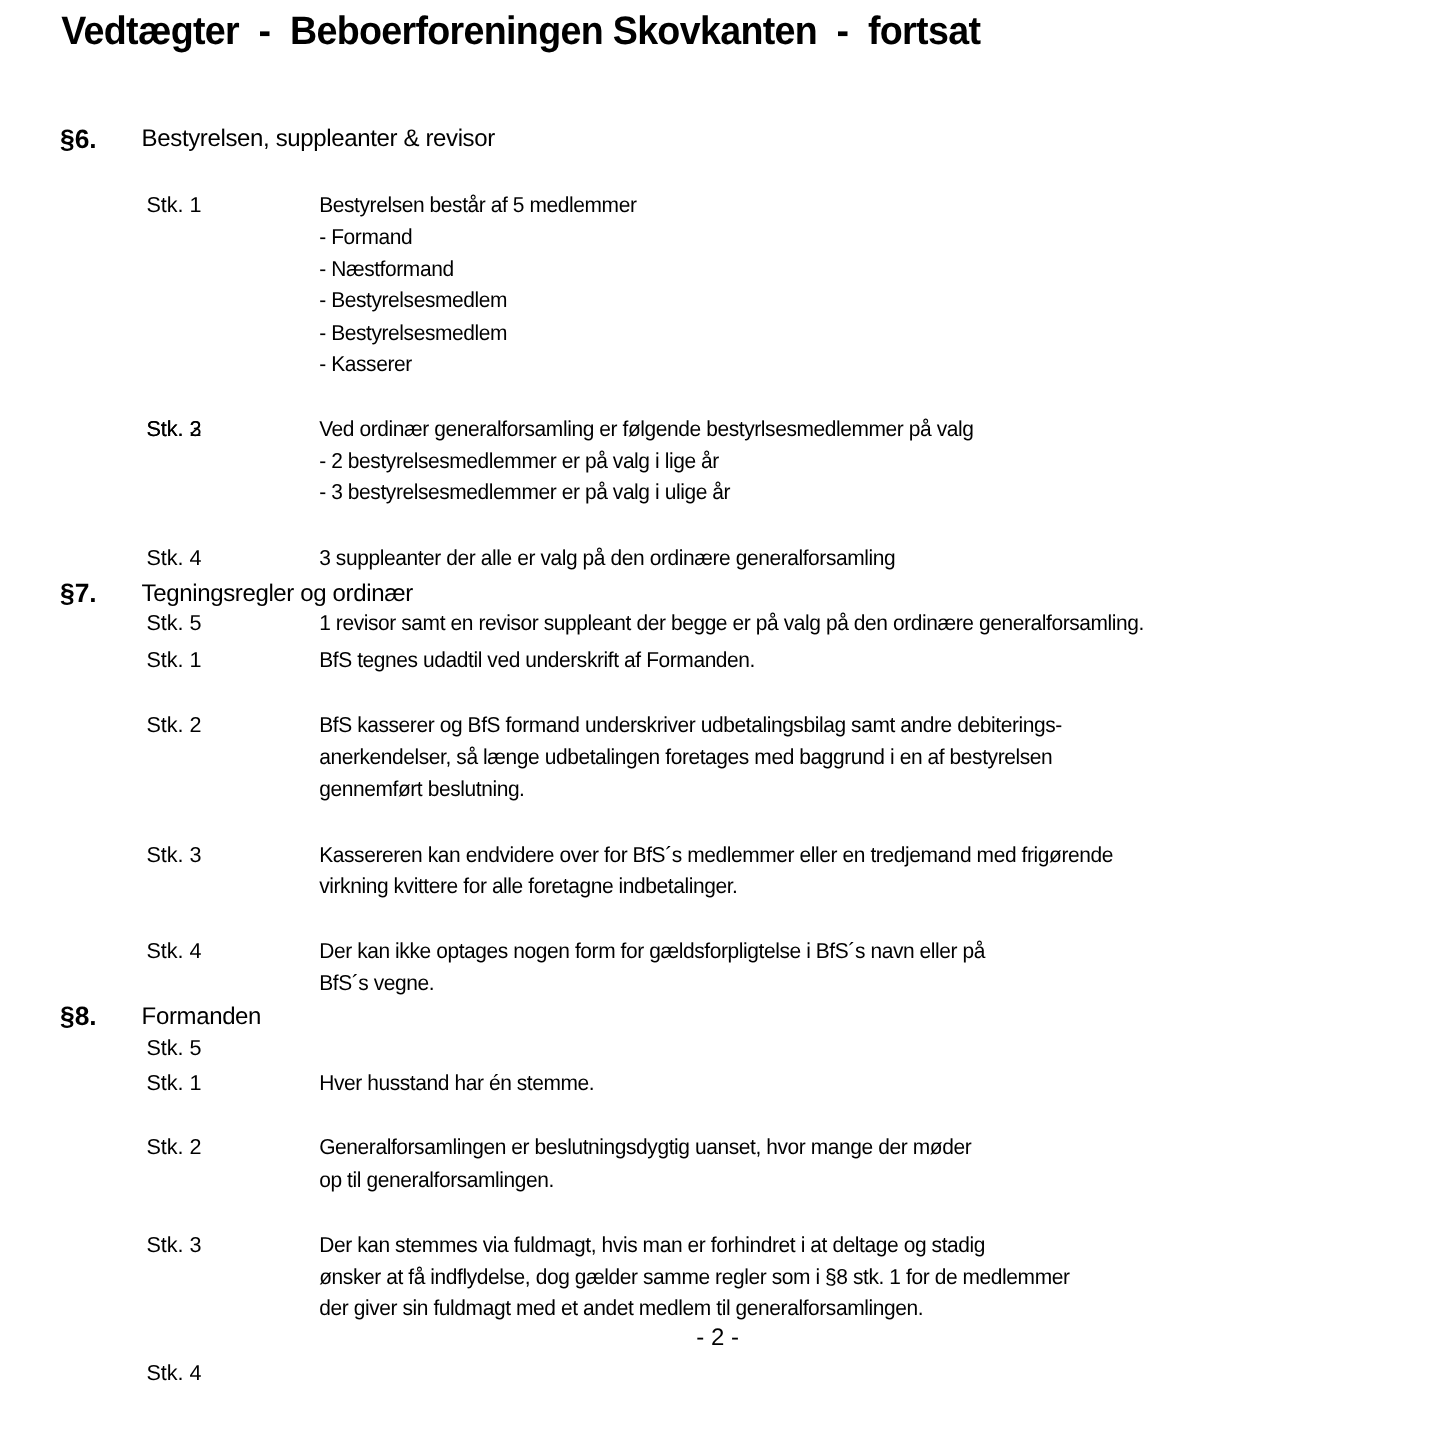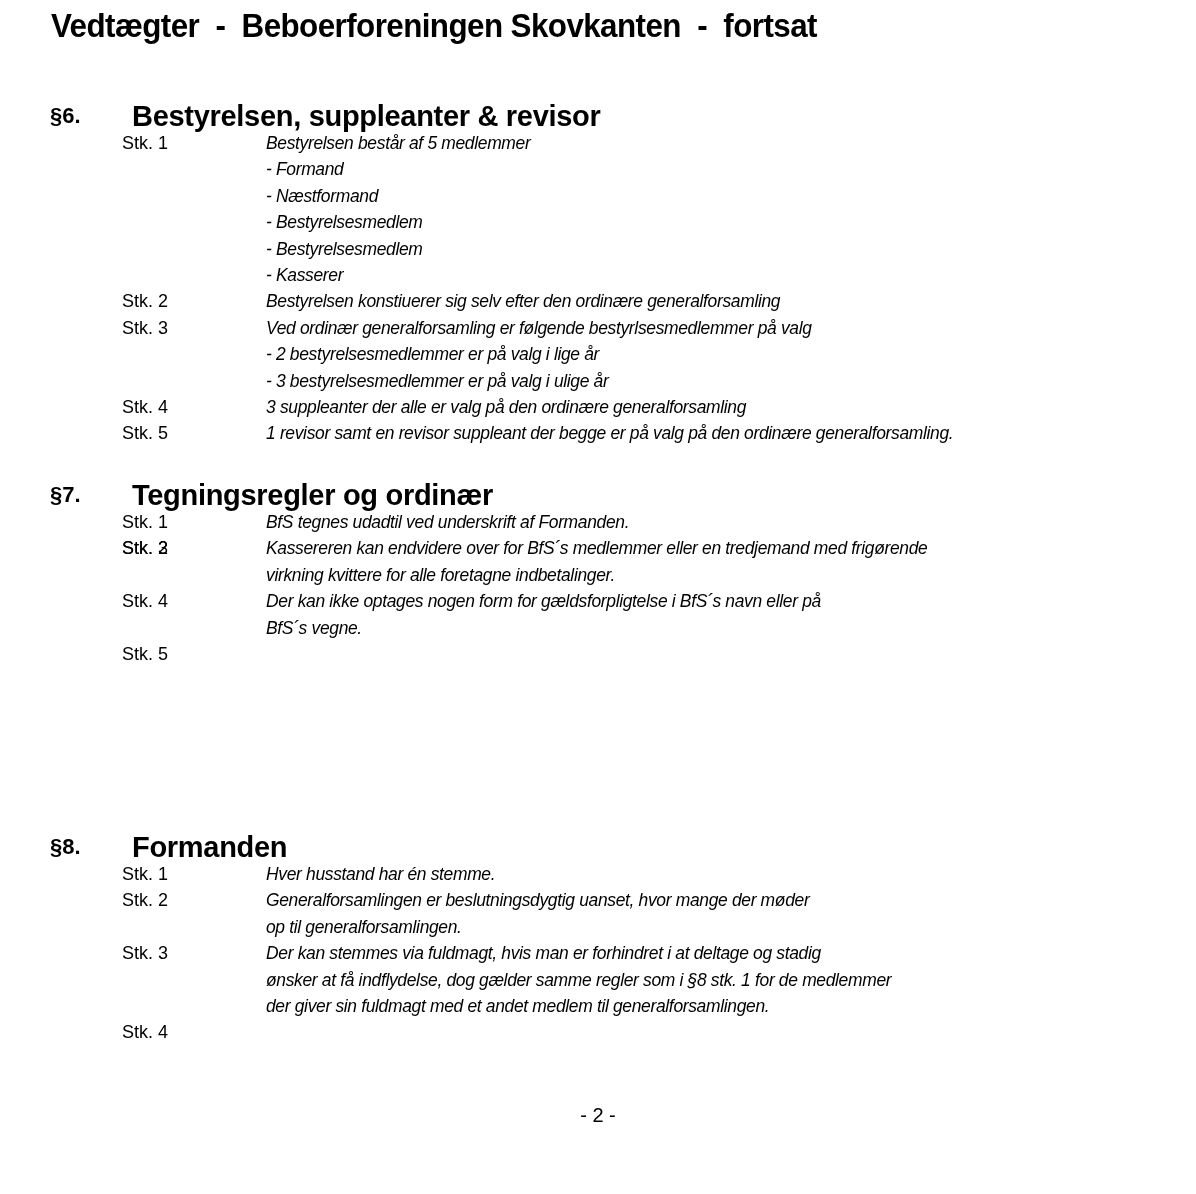--- a/index.html
+++ b/index.html
@@ -39,42 +39,42 @@
     .section-num {
       position: absolute;
       left: 50px;
       top: 0;
       font-size: 22px;
       font-weight: bold;
       line-height: 28px;
     }
     .section-title {
       position: absolute;
-      left: 132px;
+      left: 118px;
       top: 0;
-      font-size: 29px;
-      font-weight: bold;
+      font-size: 20px;
+      font-weight: normal;
       line-height: 28px;
       white-space: pre;
       letter-spacing: -0.3px;
     }
     .clause {
       position: relative;
+      margin-top: 28px;
     }
     .clause-label {
       position: absolute;
       left: 122px;
       top: 0;
       font-size: 18px;
       line-height: 26.4px;
       white-space: pre;
     }
     .clause-lines {
       margin-left: 266px;
-      font-style: italic;
     }
     .clause-line {
       font-size: 18px;
       line-height: 26.4px;
       white-space: pre;
       letter-spacing: -0.35px;
       transform: scaleX(0.97);
       transform-origin: left center;
     }
     .page-number {
@@ -104,23 +104,20 @@
       <div class="clause-line">Bestyrelsen består af 5 medlemmer</div>
       <div class="clause-line">- Formand</div>
       <div class="clause-line">- Næstformand</div>
       <div class="clause-line">- Bestyrelsesmedlem</div>
       <div class="clause-line">- Bestyrelsesmedlem</div>
       <div class="clause-line">- Kasserer</div>
     </div>
   </div>
   <div class="clause">
     <span class="clause-label">Stk. 2</span>
-    <div class="clause-lines">
-      <div class="clause-line">Bestyrelsen konstiuerer sig selv efter den ordinære generalforsamling</div>
-    </div>
   </div>
   <div class="clause">
     <span class="clause-label">Stk. 3</span>
     <div class="clause-lines">
       <div class="clause-line">Ved ordinær generalforsamling er følgende bestyrlsesmedlemmer på valg</div>
       <div class="clause-line">- 2 bestyrelsesmedlemmer er på valg i lige år</div>
       <div class="clause-line">- 3 bestyrelsesmedlemmer er på valg i ulige år</div>
     </div>
   </div>
   <div class="clause">
@@ -143,20 +140,25 @@
     <span class="section-title">Tegningsregler og ordinær</span>
   </div>
   <div class="clause">
     <span class="clause-label">Stk. 1</span>
     <div class="clause-lines">
       <div class="clause-line">BfS tegnes udadtil ved underskrift af Formanden.</div>
     </div>
   </div>
   <div class="clause">
     <span class="clause-label">Stk. 2</span>
+    <div class="clause-lines">
+      <div class="clause-line">BfS kasserer og BfS formand underskriver udbetalingsbilag samt andre debiterings-</div>
+      <div class="clause-line">anerkendelser, så længe udbetalingen foretages med baggrund i en af bestyrelsen</div>
+      <div class="clause-line">gennemført beslutning.</div>
+    </div>
   </div>
   <div class="clause">
     <span class="clause-label">Stk. 3</span>
     <div class="clause-lines">
       <div class="clause-line">Kassereren kan endvidere over for BfS´s medlemmer eller en tredjemand med frigørende</div>
       <div class="clause-line">virkning kvittere for alle foretagne indbetalinger.</div>
     </div>
   </div>
   <div class="clause">
     <span class="clause-label">Stk. 4</span>

